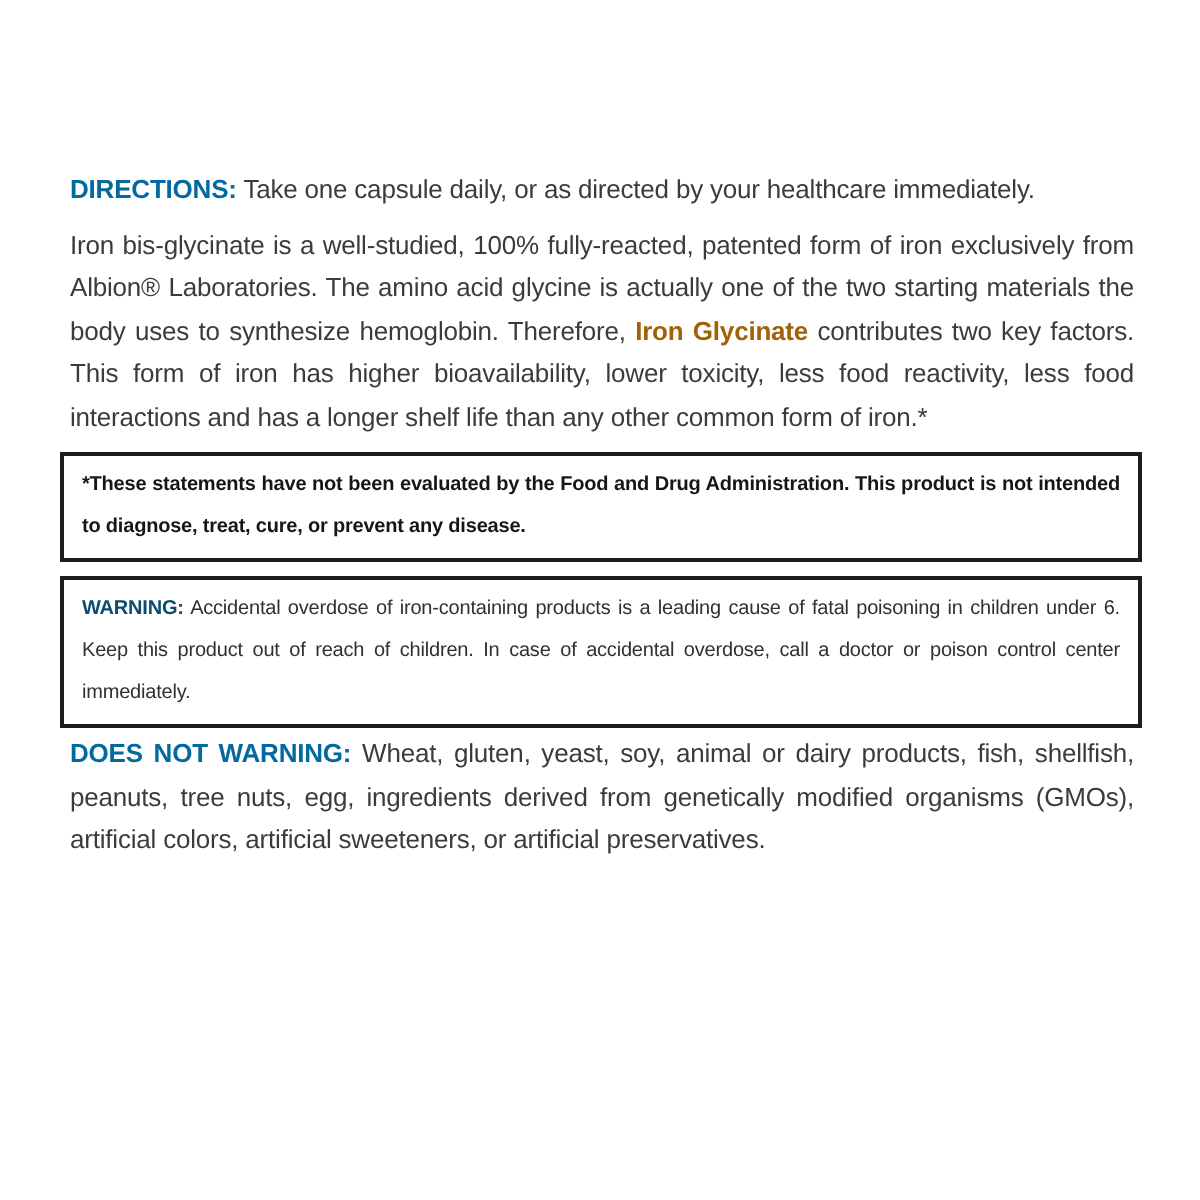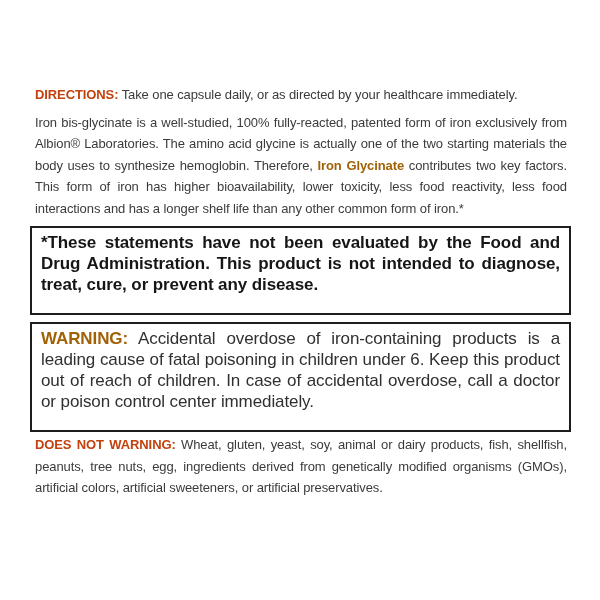--- a/index.html
+++ b/index.html
@@ -19,47 +19,47 @@
   }
   .para {
     margin: 0 0 6px 0;
     font-size: 13px;
     line-height: 21.5px;
     text-align: justify;
     color: #3b3b3b;
     letter-spacing: -0.1px;
   }
   .heading {
-    color: #c2410c;
+    color: #0369a1;
     font-weight: 700;
   }
   .accent {
     color: #a16207;
     font-weight: 700;
   }
   .box {
     box-sizing: border-box;
     border: 2px solid #1d1d1d;
-    padding: 4px 9px 18px 9px;
+    padding: 4px 9px 5px 9px;
     margin: 7px -4px 2px -5px;
-    font-size: 17px;
+    font-size: 10px;
     line-height: 21px;
     text-align: justify;
     letter-spacing: -0.1px;
   }
   .box.disclaimer {
     font-weight: 700;
     color: #161616;
   }
   .box.warning {
     color: #303030;
   }
   .warning-label {
     font-weight: 700;
-    color: #a16207;
+    color: #0c4a6e;
   }
 </style>
 </head>
 <body>
 
 <div class="page">
 
   <p class="para">
     <span class="heading">DIRECTIONS:</span>
     <span>Take one capsule daily, or as directed by your healthcare immediately.</span>

